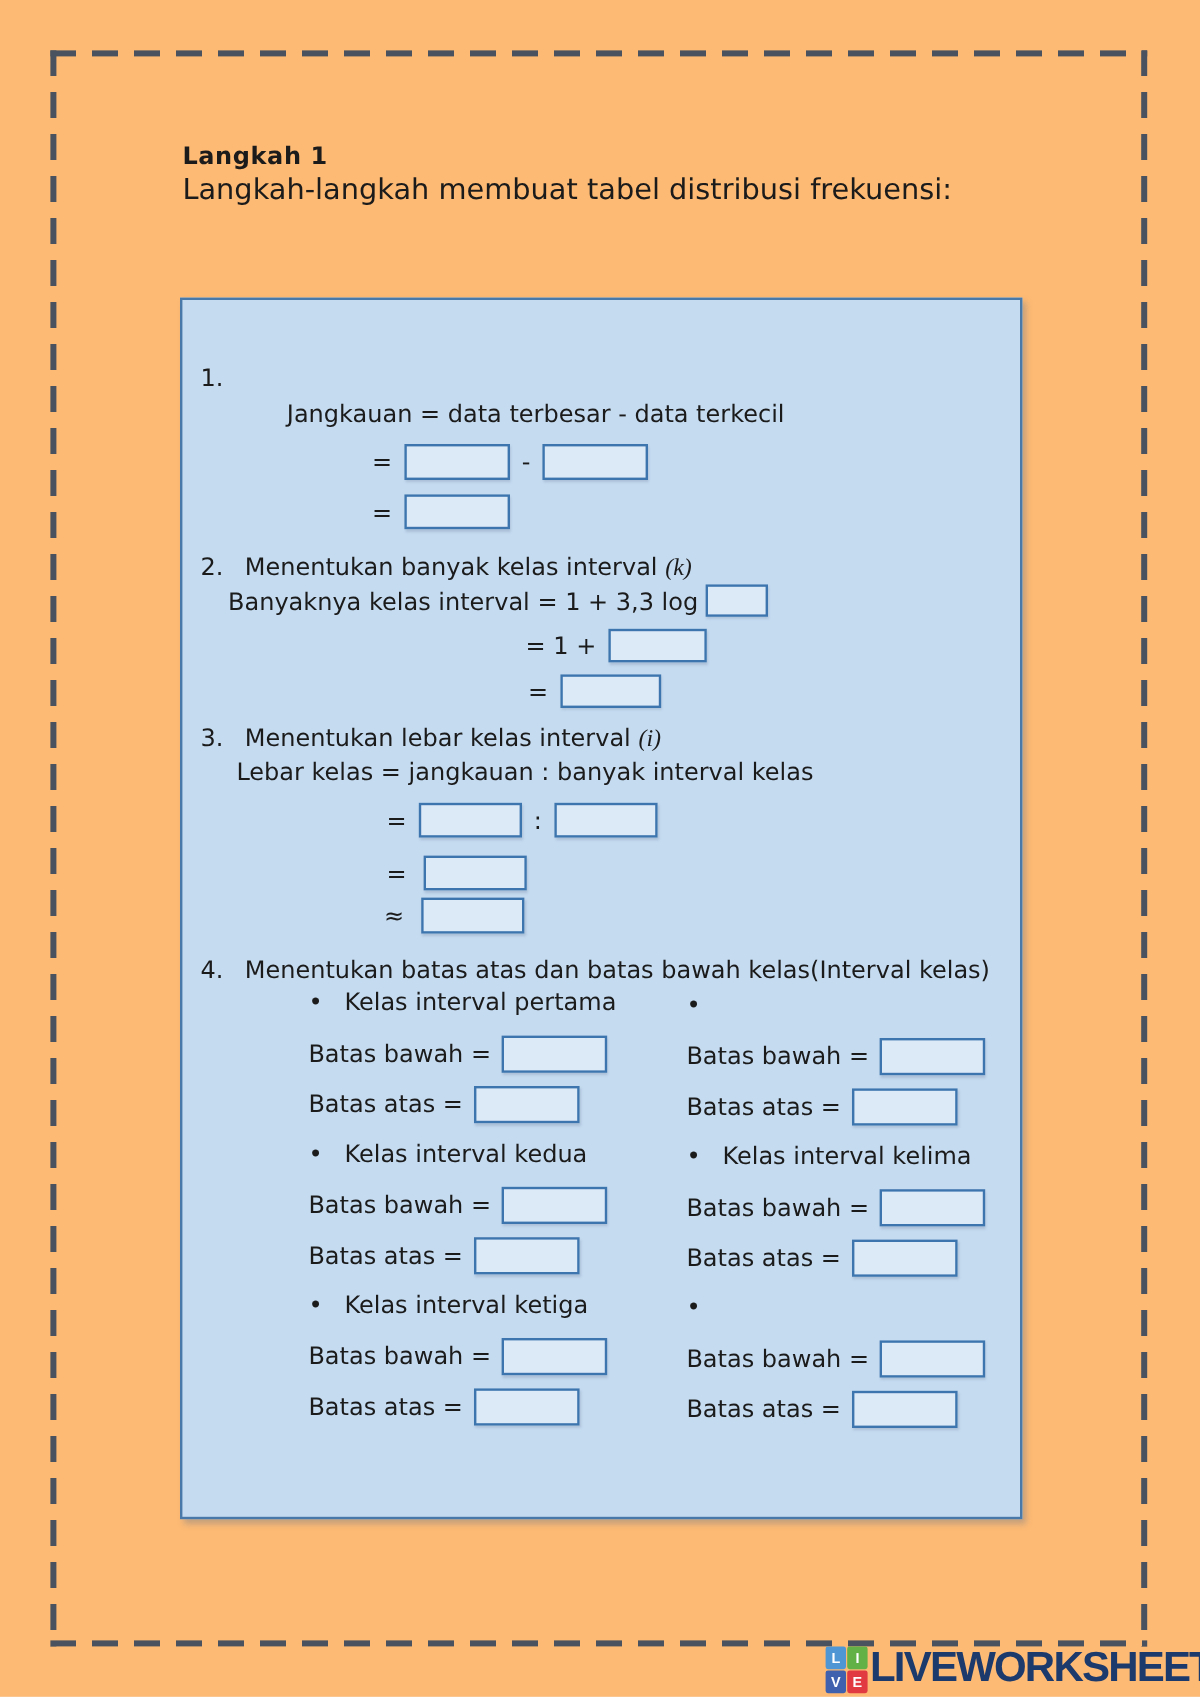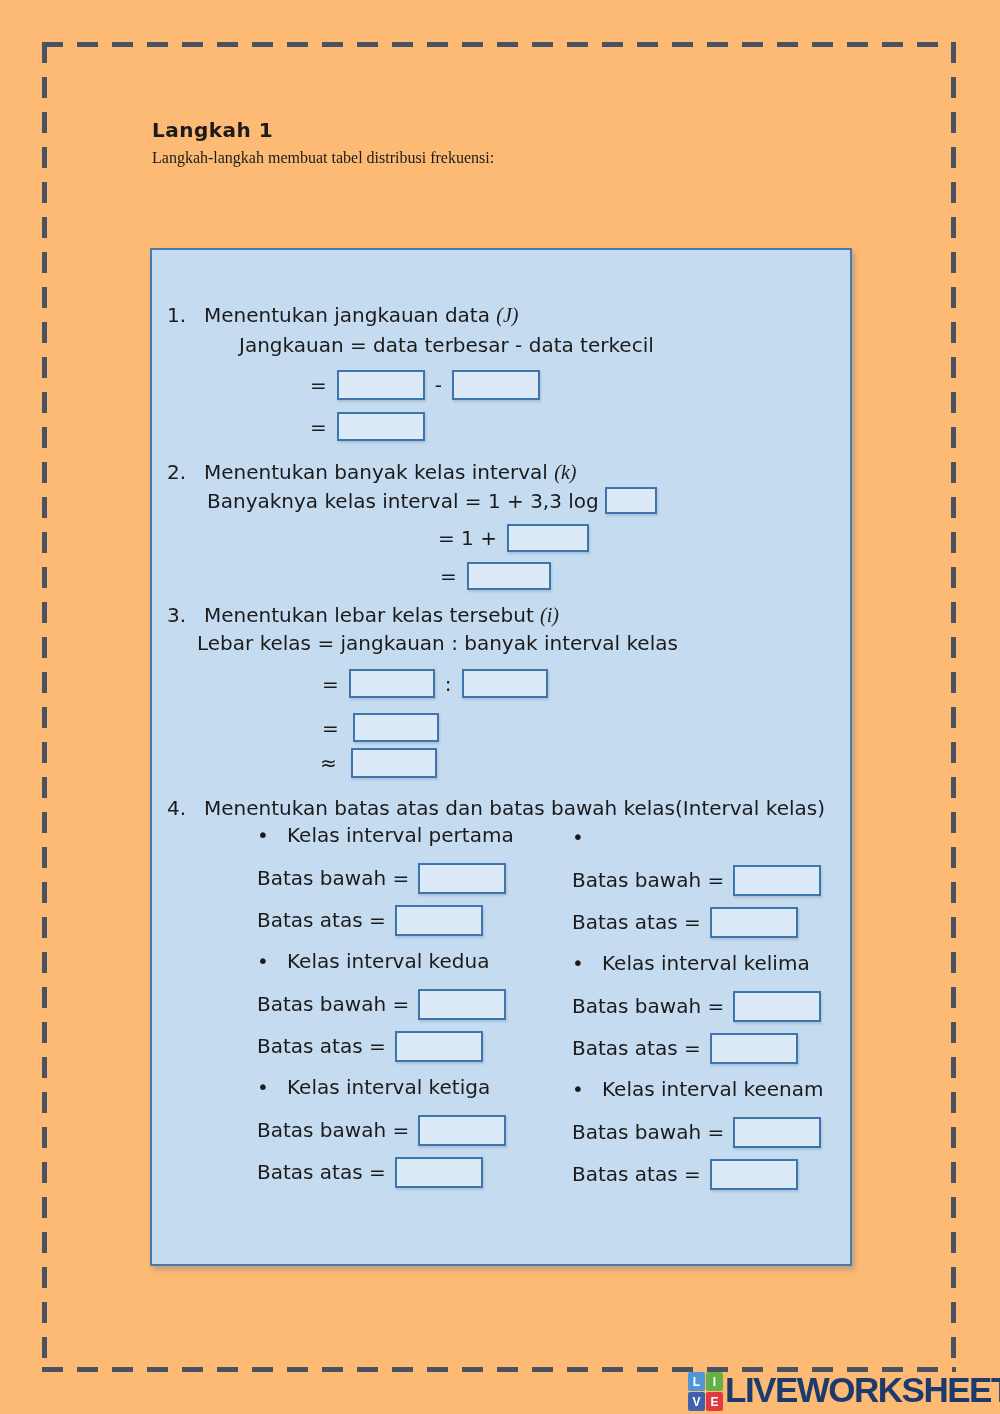--- a/index.html
+++ b/index.html
@@ -13,21 +13,21 @@
 
   
   .dash { position:absolute; z-index:1; }
   .dash-h { height:5px; background:repeating-linear-gradient(90deg,#49525e 0 21px,transparent 21px 35px); }
   .dash-v { width:5px;  background:repeating-linear-gradient(180deg,#49525e 0 21px,transparent 21px 35px); }
 
   
   .head-block { position:absolute; left:152px; top:116px; width:700px; z-index:2; }
   .head-title { font-size:20px; font-weight:bold; line-height:28px; letter-spacing:.5px; }
   .head-intro { font-size:20px; line-height:28px; text-align:justify; text-align-last:left; }
-  .head-sub   { font-size:16px; line-height:28px;font-family:Liberation Serif, serif; }
+  .head-sub   { font-size:24px; line-height:28px; }
 
   
   .sheet {
     position:absolute; left:150px; top:248px; width:702px; height:1018px;
     background:#c5dbf0; border:2px solid #4879a9;
     box-shadow:3px 4px 5px rgba(90,110,140,.35);
     z-index:2; font-size:20px;
   }
   .abs { position:absolute; }
   .step-head { display:flex; line-height:26px; }
@@ -78,55 +78,54 @@
 
   <div class="head-block">
     <div class="head-title">Langkah 1</div>
     <div class="head-sub">Langkah-langkah membuat tabel distribusi frekuensi:</div>
   </div>
 
   <div class="sheet">
 
     <div class="abs step-head" style="left:15px; top:52px;">
       <span class="step-num">1.</span>
-      <span><span>Menentukan jangkauan data </span><span class="sym">(J)</span></span>
     </div>
     <div class="abs step-sub" style="left:55px; top:82px;margin-left:32px;">Jangkauan = data terbesar - data terkecil</div>
 
     <div class="abs calc-row" style="left:158px; top:120px;">
       <span>=</span>
       <input class="answer" type="text" style="">
       <span>-</span>
       <input class="answer" type="text" style="">
     </div>
     <div class="abs calc-row" style="left:158px; top:162px;">
       <span>=</span>
       <input class="answer" type="text" style="height: 29px;">
     </div>
 
     <div class="abs step-head" style="left:15px; top:209px;">
       <span class="step-num">2.</span>
       <span><span>Menentukan banyak kelas interval </span><span class="sym">(k)</span></span>
     </div>
-    <div class="abs calc-row" style="left:55px; top:237px; gap:6px;">
+    <div class="abs calc-row" style="left:38px; top:237px; gap:6px;">
       <span>Banyaknya kelas interval = 1 + 3,3 log</span>
       <input class="answer" type="text" style="width: 52px; height: 27px;">
     </div>
     <div class="abs calc-row" style="left:286px; top:274px;">
       <span>= 1 +</span>
       <input class="answer" type="text" style="width: 82px; height: 28px;">
     </div>
     <div class="abs calc-row" style="left:288px; top:312px;">
       <span>=</span>
       <input class="answer" type="text" style="width: 84px; height: 28px;">
     </div>
 
     <div class="abs step-head" style="left:15px; top:352px;">
       <span class="step-num">3.</span>
-      <span><span>Menentukan lebar kelas tersebut </span><span class="sym">(i)</span></span>
+      <span><span>Menentukan lebar kelas interval </span><span class="sym">(i)</span></span>
     </div>
     <div class="abs step-sub" style="left:45px; top:380px;">Lebar kelas = jangkauan : banyak interval kelas</div>
 
     <div class="abs calc-row" style="left:170px; top:419px;">
       <span>=</span>
       <input class="answer" type="text" style="width: 86px; height: 29px;">
       <span>:</span>
       <input class="answer" type="text" style="width: 86px; height: 29px;">
     </div>
     <div class="abs calc-row" style="left:170px; top:463px; gap:14px;">
@@ -213,21 +212,20 @@
       </div>
       <div class="item-row">
         <span>Batas atas =</span>
         <input class="answer" type="text" style="">
       </div>
     </div>
 
     <div class="interval-item" style="left:420px; top:826px;">
       <div class="item-label">
         <span class="bullet">•</span>
-        <span>Kelas interval keenam</span>
       </div>
       <div class="item-row">
         <span>Batas bawah =</span>
         <input class="answer" type="text" style="">
       </div>
       <div class="item-row">
         <span>Batas atas =</span>
         <input class="answer" type="text" style="">
       </div>
     </div>

